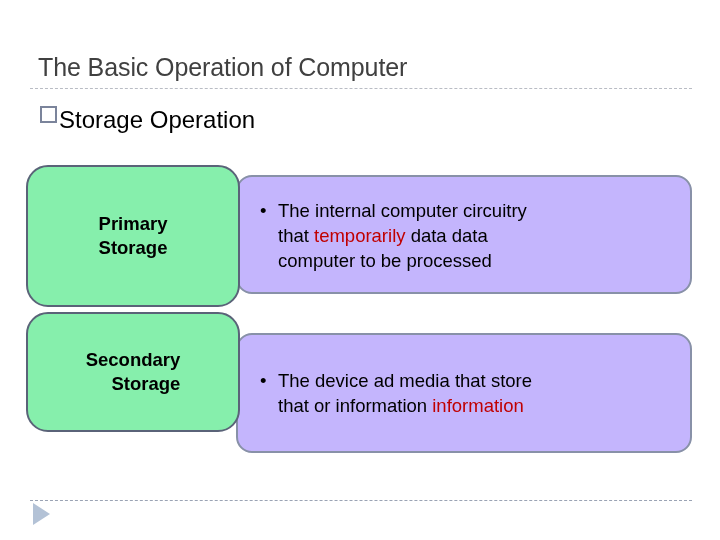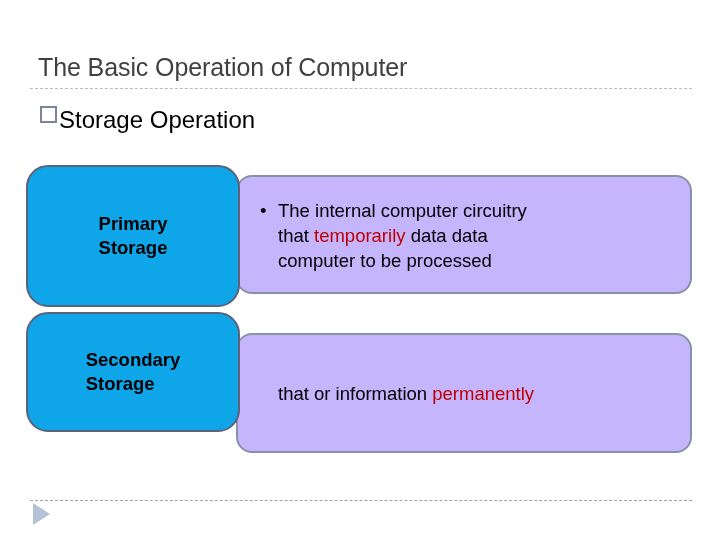--- a/index.html
+++ b/index.html
@@ -119,28 +119,28 @@
     white-space: nowrap;
   }
   .hl {
     color: #c00000;
   }
 
   
   .label-box {
     position: absolute;
     box-sizing: border-box;
-    background: #0ea5e9;
+    background: #86efac;
     border: 2.5px solid #5a6378;
     border-radius: 22px;
     z-index: 2;
     display: flex;
     align-items: center;
     justify-content: center;
-    text-align: left;
+    text-align: right;
   }
   .label-text {
     font-size: 18.5px;
     line-height: 24px;
     font-weight: bold;
     color: #000000;
   }
 
   
   #desc-box-1 {
@@ -216,21 +216,22 @@
 
     <div class="label-box" id="label-box-1">
       <div class="label-text">
         <span>Primary</span><br>
         <span>Storage</span>
       </div>
     </div>
 
     <div class="desc-box" id="desc-box-2">
       <div class="desc-inner">
-        <span class="cont-line"><span>that or information </span><span class="hl">permanently</span></span>
+        <span class="bullet-line"><span class="dot">•</span><span>The device ad media that store</span></span>
+        <span class="cont-line"><span>that or information </span><span class="hl">information</span></span>
       </div>
     </div>
 
     <div class="label-box" id="label-box-2">
       <div class="label-text">
         <span>Secondary</span><br>
         <span>Storage</span>
       </div>
     </div>
 

